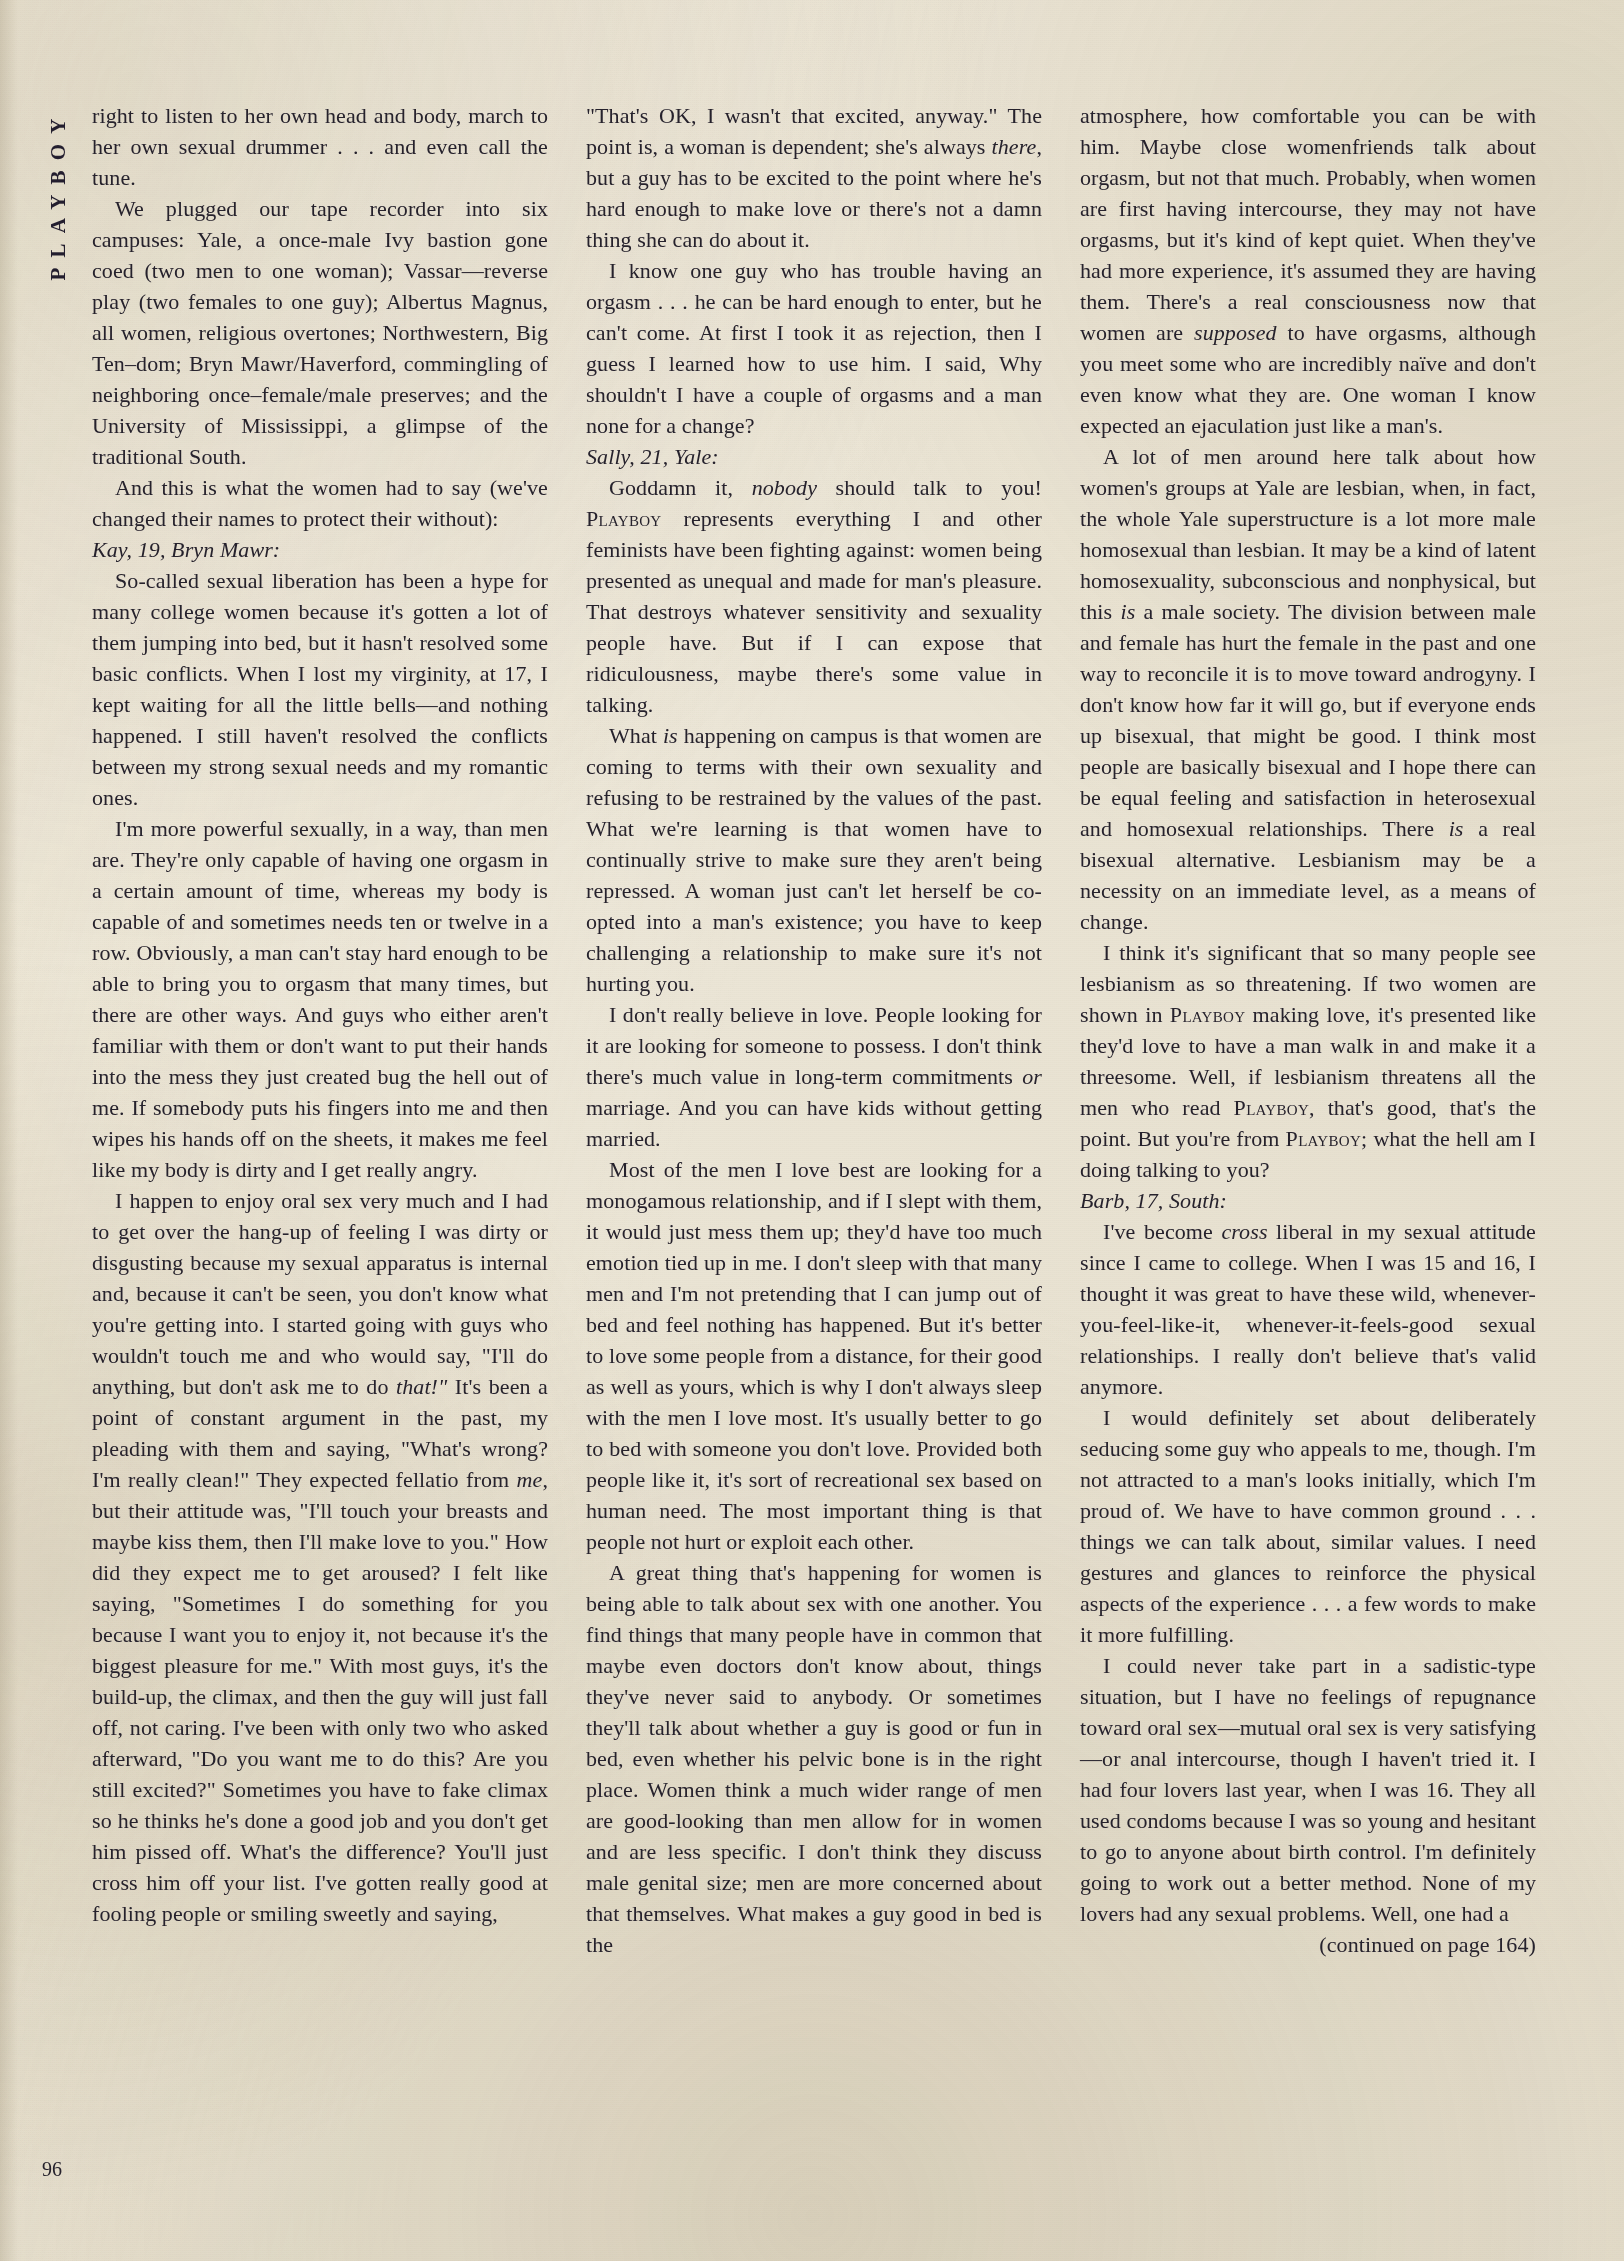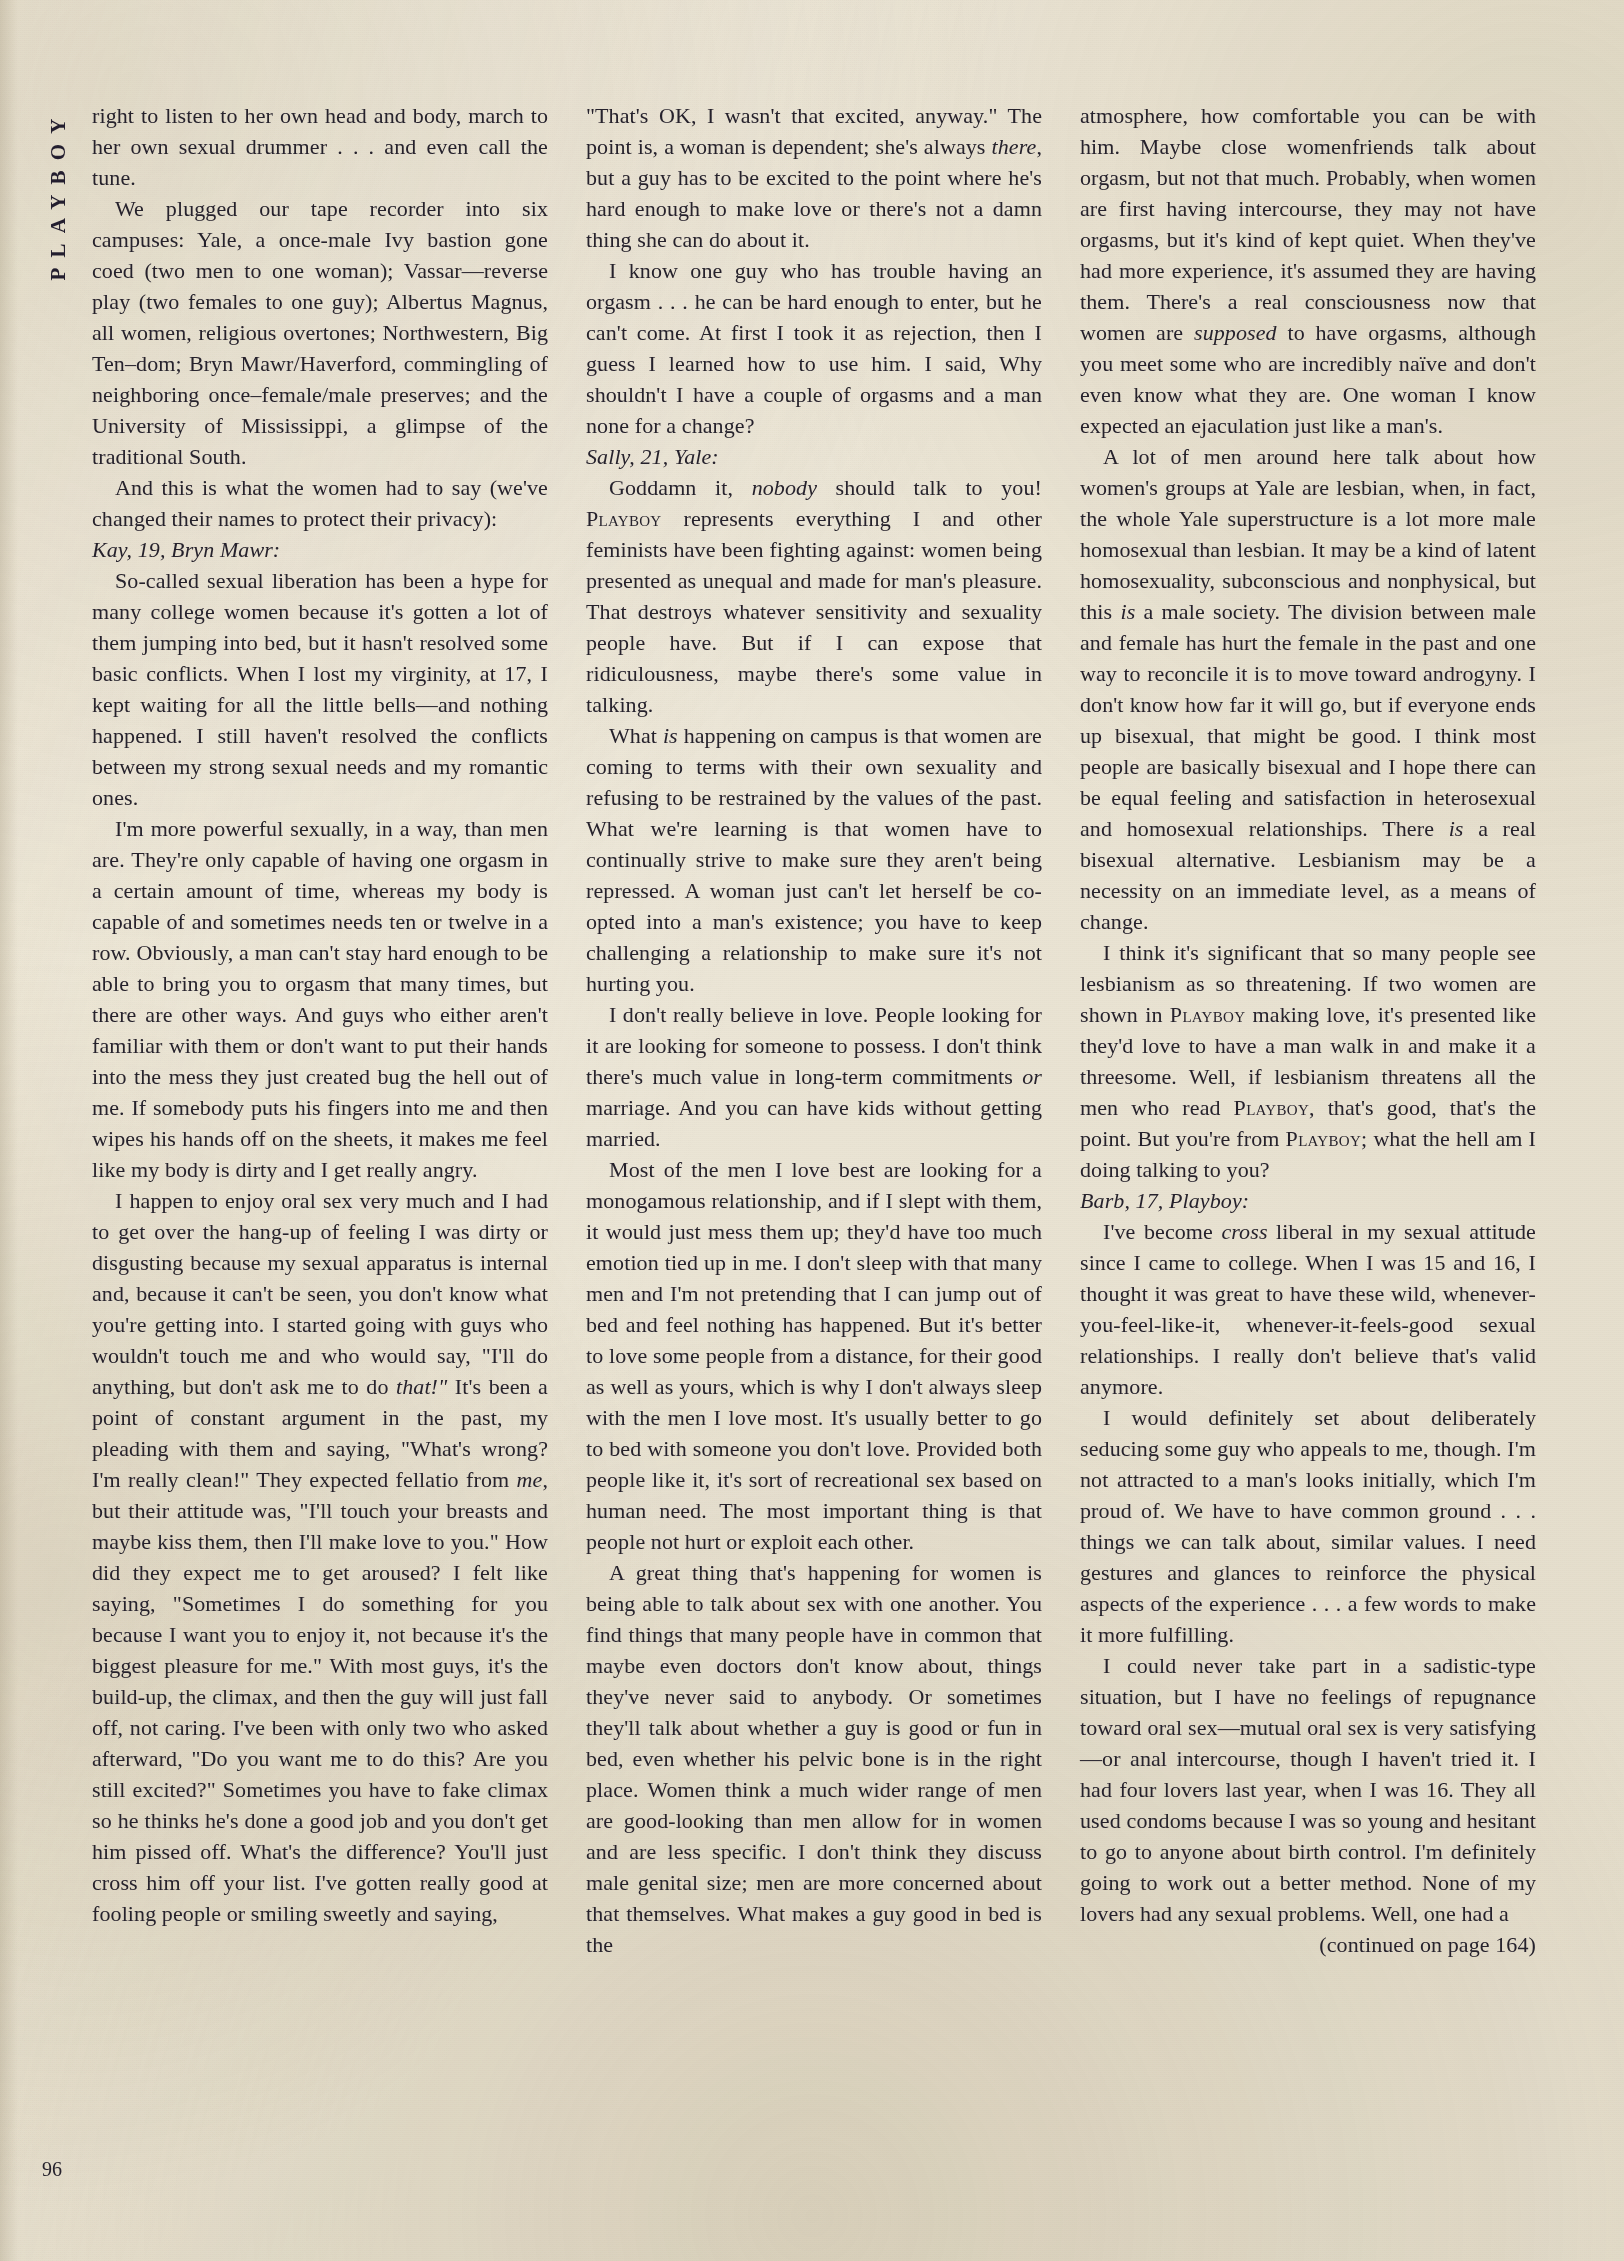--- a/index.html
+++ b/index.html
@@ -136,41 +136,41 @@
 <div class="page">
 
   <div class="sidebar-logo">
     <span class="vert">PLAYBOY</span>
   </div>
 
   <div class="columns">
     <div class="col" id="col1">
         <p class="noindent">right to listen to her own head and body, march to her own sexual drummer . . . and even call the tune.</p>
         <p class="indent">We plugged our tape recorder into six campuses: Yale, a once-male Ivy bastion gone coed (two men to one woman); Vassar—reverse play (two females to one guy); Albertus Magnus, all women, religious overtones; Northwestern, Big Ten–dom; Bryn Mawr/Haverford, commingling of neighboring once–female/male preserves; and the University of Mississippi, a glimpse of the traditional South.</p>
-        <p class="indent">And this is what the women had to say (we've changed their names to protect their privacy):</p>
+        <p class="indent">And this is what the women had to say (we've changed their names to protect their without):</p>
         <p class="speaker">Kay, 19, Bryn Mawr:</p>
         <p class="indent">So-called sexual liberation has been a hype for many college women because it's gotten a lot of them jumping into bed, but it hasn't resolved some basic conflicts. When I lost my virginity, at 17, I kept waiting for all the little bells—and nothing happened. I still haven't resolved the conflicts between my strong sexual needs and my romantic ones.</p>
         <p class="indent">I'm more powerful sexually, in a way, than men are. They're only capable of having one orgasm in a certain amount of time, whereas my body is capable of and sometimes needs ten or twelve in a row. Obviously, a man can't stay hard enough to be able to bring you to orgasm that many times, but there are other ways. And guys who either aren't familiar with them or don't want to put their hands into the mess they just created bug the hell out of me. If somebody puts his fingers into me and then wipes his hands off on the sheets, it makes me feel like my body is dirty and I get really angry.</p>
         <p class="indent">I happen to enjoy oral sex very much and I had to get over the hang-up of feeling I was dirty or disgusting because my sexual apparatus is internal and, because it can't be seen, you don't know what you're getting into. I started going with guys who wouldn't touch me and who would say, "I'll do anything, but don't ask me to do <i>that!"</i> It's been a point of constant argument in the past, my pleading with them and saying, "What's wrong? I'm really clean!" They expected fellatio from <i>me</i>, but their attitude was, "I'll touch your breasts and maybe kiss them, then I'll make love to you." How did they expect me to get aroused? I felt like saying, "Sometimes I do something for you because I want you to enjoy it, not because it's the biggest pleasure for me." With most guys, it's the build-up, the climax, and then the guy will just fall off, not caring. I've been with only two who asked afterward, "Do you want me to do this? Are you still excited?" Sometimes you have to fake climax so he thinks he's done a good job and you don't get him pissed off. What's the difference? You'll just cross him off your list. I've gotten really good at fooling people or smiling sweetly and saying,</p>
       </div>
     <div class="col" id="col2">
         <p class="noindent">"That's OK, I wasn't that excited, anyway." The point is, a woman is dependent; she's always <i>there</i>, but a guy has to be excited to the point where he's hard enough to make love or there's not a damn thing she can do about it.</p>
         <p class="indent">I know one guy who has trouble having an orgasm . . . he can be hard enough to enter, but he can't come. At first I took it as rejection, then I guess I learned how to use him. I said, Why shouldn't I have a couple of orgasms and a man none for a change?</p>
         <p class="speaker">Sally, 21, Yale:</p>
         <p class="indent">Goddamn it, <i>nobody</i> should talk to you! <span class="sc">Playboy</span> represents everything I and other feminists have been fighting against: women being presented as unequal and made for man's pleasure. That destroys whatever sensitivity and sexuality people have. But if I can expose that ridiculousness, maybe there's some value in talking.</p>
         <p class="indent">What <i>is</i> happening on campus is that women are coming to terms with their own sexuality and refusing to be restrained by the values of the past. What we're learning is that women have to continually strive to make sure they aren't being repressed. A woman just can't let herself be co-opted into a man's existence; you have to keep challenging a relationship to make sure it's not hurting you.</p>
         <p class="indent">I don't really believe in love. People looking for it are looking for someone to possess. I don't think there's much value in long-term commitments <i>or</i> marriage. And you can have kids without getting married.</p>
         <p class="indent">Most of the men I love best are looking for a monogamous relationship, and if I slept with them, it would just mess them up; they'd have too much emotion tied up in me. I don't sleep with that many men and I'm not pretending that I can jump out of bed and feel nothing has happened. But it's better to love some people from a distance, for their good as well as yours, which is why I don't always sleep with the men I love most. It's usually better to go to bed with someone you don't love. Provided both people like it, it's sort of recreational sex based on human need. The most important thing is that people not hurt or exploit each other.</p>
         <p class="indent">A great thing that's happening for women is being able to talk about sex with one another. You find things that many people have in common that maybe even doctors don't know about, things they've never said to anybody. Or sometimes they'll talk about whether a guy is good or fun in bed, even whether his pelvic bone is in the right place. Women think a much wider range of men are good-looking than men allow for in women and are less specific. I don't think they discuss male genital size; men are more concerned about that themselves. What makes a guy good in bed is the</p>
       </div>
     <div class="col" id="col3">
         <p class="noindent">atmosphere, how comfortable you can be with him. Maybe close womenfriends talk about orgasm, but not that much. Probably, when women are first having intercourse, they may not have orgasms, but it's kind of kept quiet. When they've had more experience, it's assumed they are having them. There's a real consciousness now that women are <i>supposed</i> to have orgasms, although you meet some who are incredibly naïve and don't even know what they are. One woman I know expected an ejaculation just like a man's.</p>
         <p class="indent">A lot of men around here talk about how women's groups at Yale are lesbian, when, in fact, the whole Yale superstructure is a lot more male homosexual than lesbian. It may be a kind of latent homosexuality, subconscious and nonphysical, but this <i>is</i> a male society. The division between male and female has hurt the female in the past and one way to reconcile it is to move toward androgyny. I don't know how far it will go, but if everyone ends up bisexual, that might be good. I think most people are basically bisexual and I hope there can be equal feeling and satisfaction in heterosexual and homosexual relationships. There <i>is</i> a real bisexual alternative. Lesbianism may be a necessity on an immediate level, as a means of change.</p>
         <p class="indent">I think it's significant that so many people see lesbianism as so threatening. If two women are shown in <span class="sc">Playboy</span> making love, it's presented like they'd love to have a man walk in and make it a threesome. Well, if lesbianism threatens all the men who read <span class="sc">Playboy</span>, that's good, that's the point. But you're from <span class="sc">Playboy</span>; what the hell am I doing talking to you?</p>
-        <p class="speaker">Barb, 17, Playboy:</p>
+        <p class="speaker">Barb, 17, South:</p>
         <p class="indent">I've become <i>cross</i> liberal in my sexual attitude since I came to college. When I was 15 and 16, I thought it was great to have these wild, whenever-you-feel-like-it, whenever-it-feels-good sexual relationships. I really don't believe that's valid anymore.</p>
         <p class="indent">I would definitely set about deliberately seducing some guy who appeals to me, though. I'm not attracted to a man's looks initially, which I'm proud of. We have to have common ground . . . things we can talk about, similar values. I need gestures and glances to reinforce the physical aspects of the experience . . . a few words to make it more fulfilling.</p>
         <p class="indent">I could never take part in a sadistic-type situation, but I have no feelings of repugnance toward oral sex—mutual oral sex is very satisfying—or anal intercourse, though I haven't tried it. I had four lovers last year, when I was 16. They all used condoms because I was so young and hesitant to go to anyone about birth control. I'm definitely going to work out a better method. None of my lovers had any sexual problems. Well, one had a</p>
         <p class="contd">(continued on page 164)</p>
       </div>
   </div>
 
   <div class="page-number">96</div>
 
   <div class="grain"></div>

